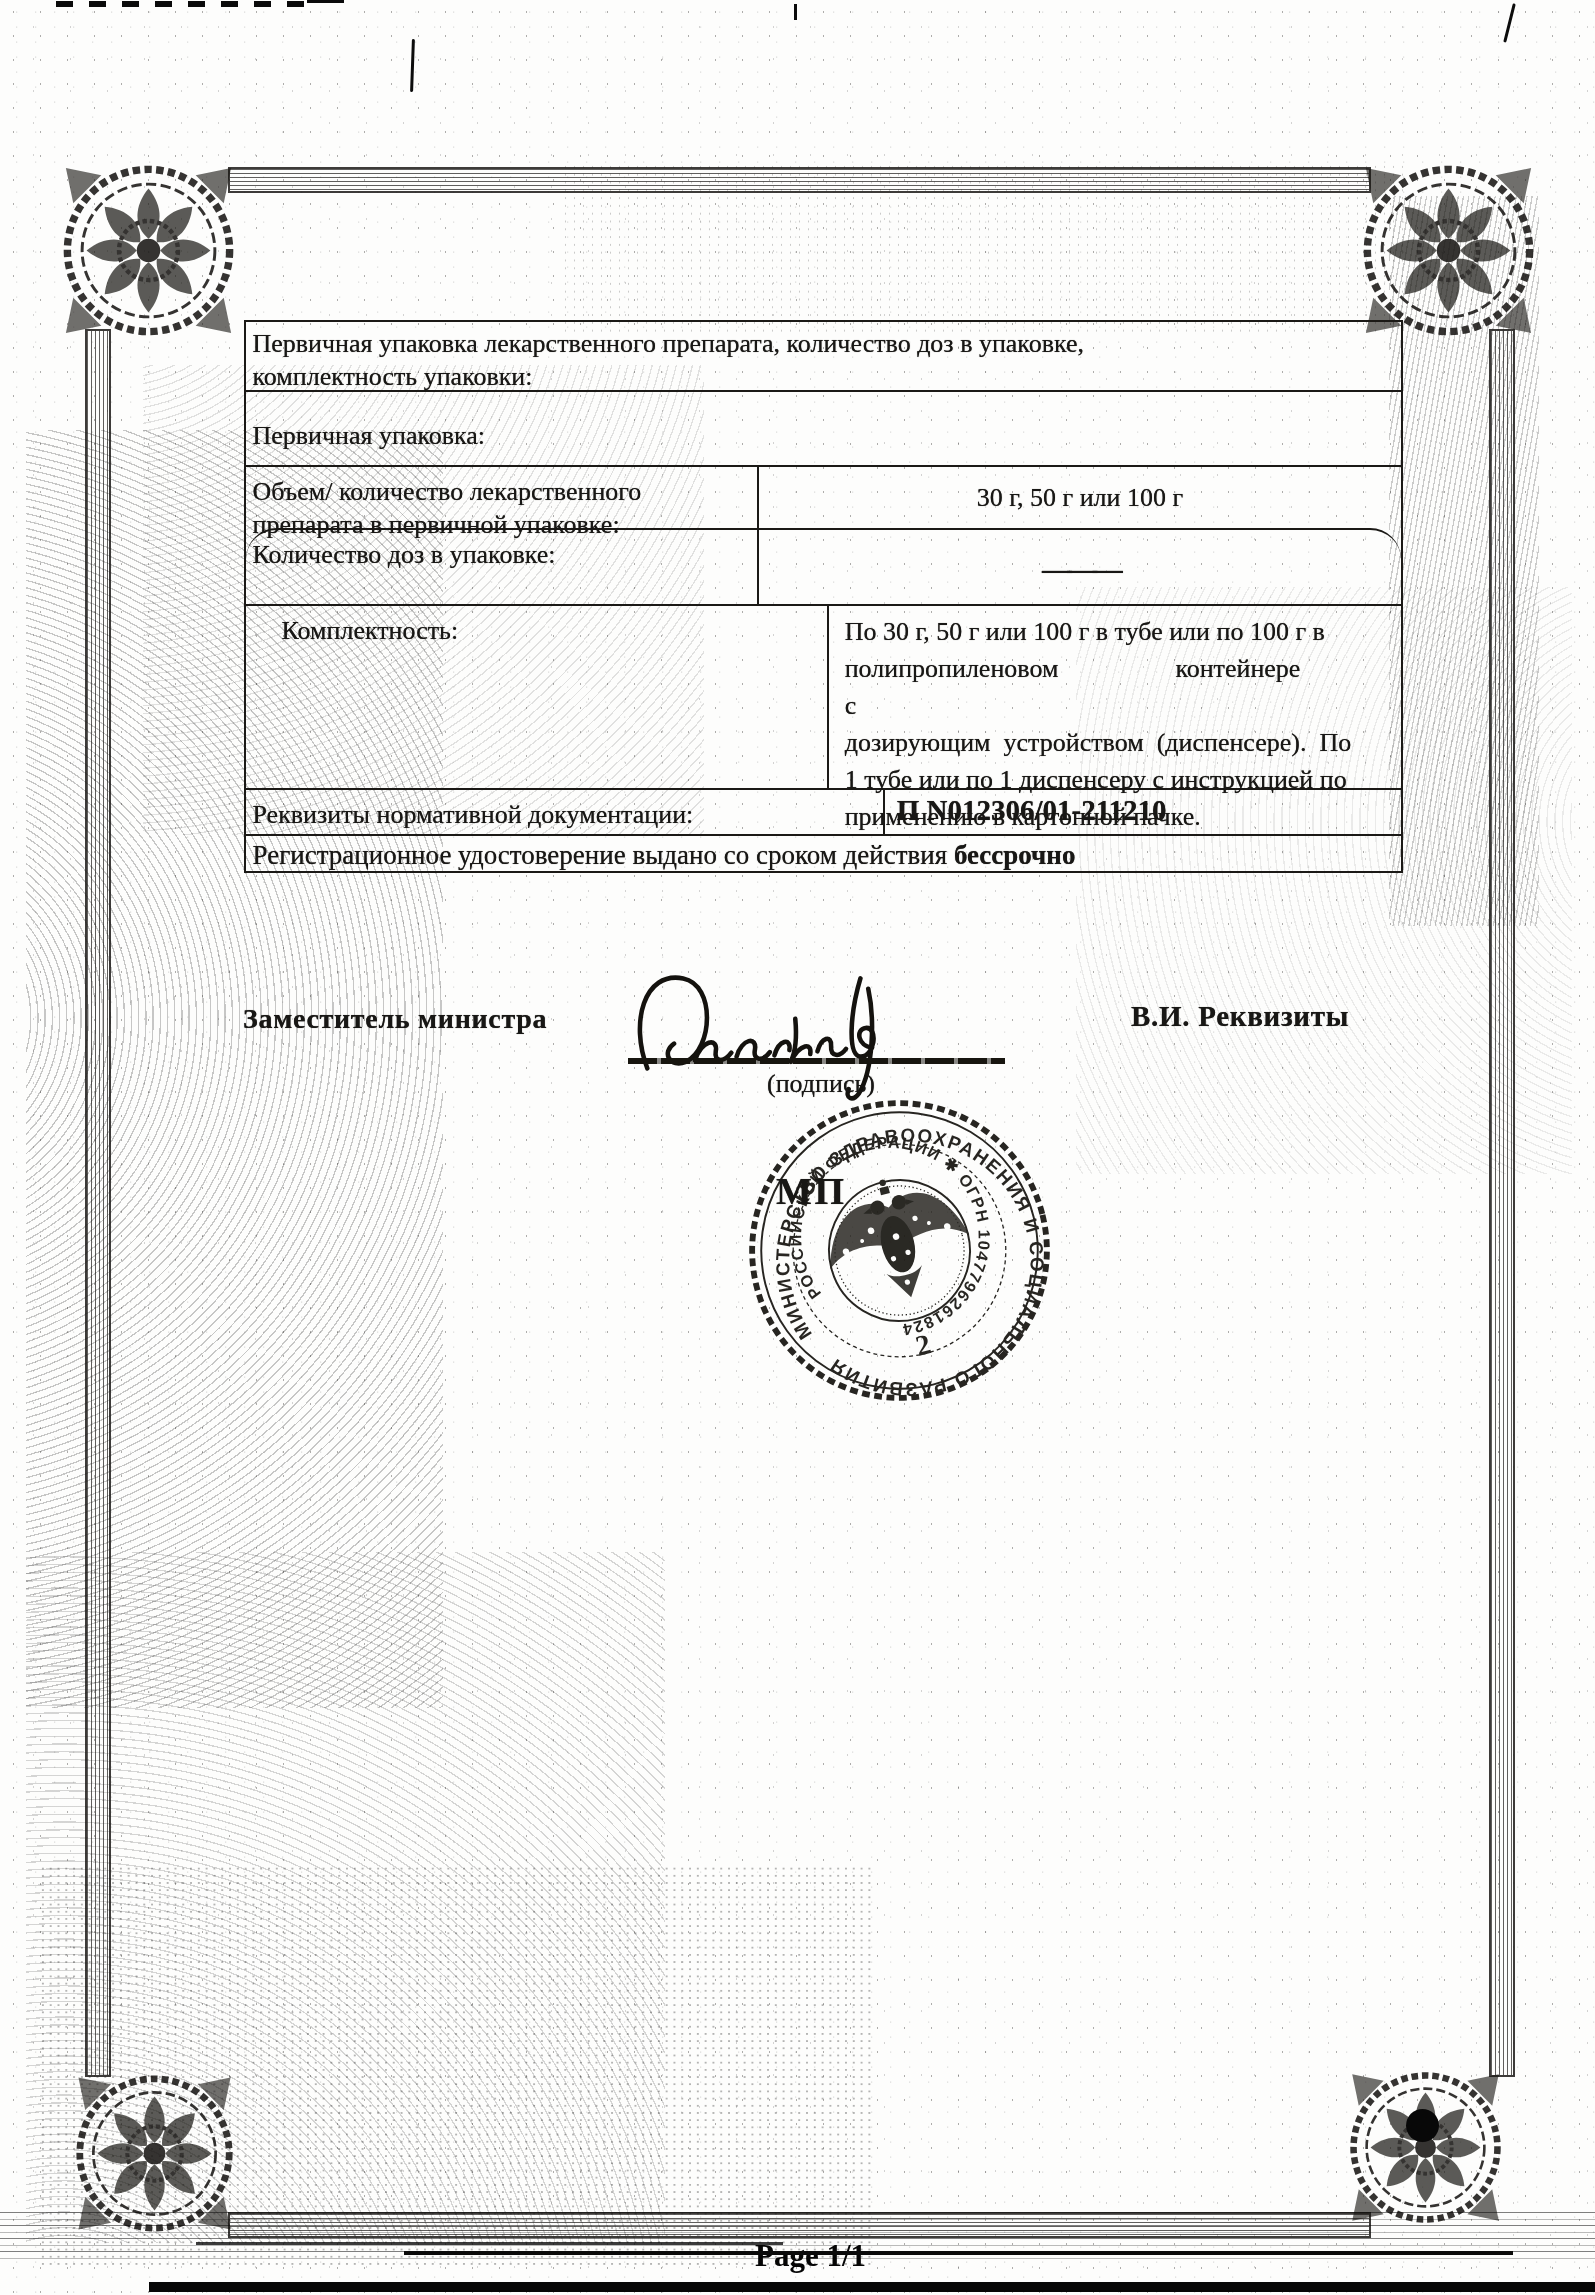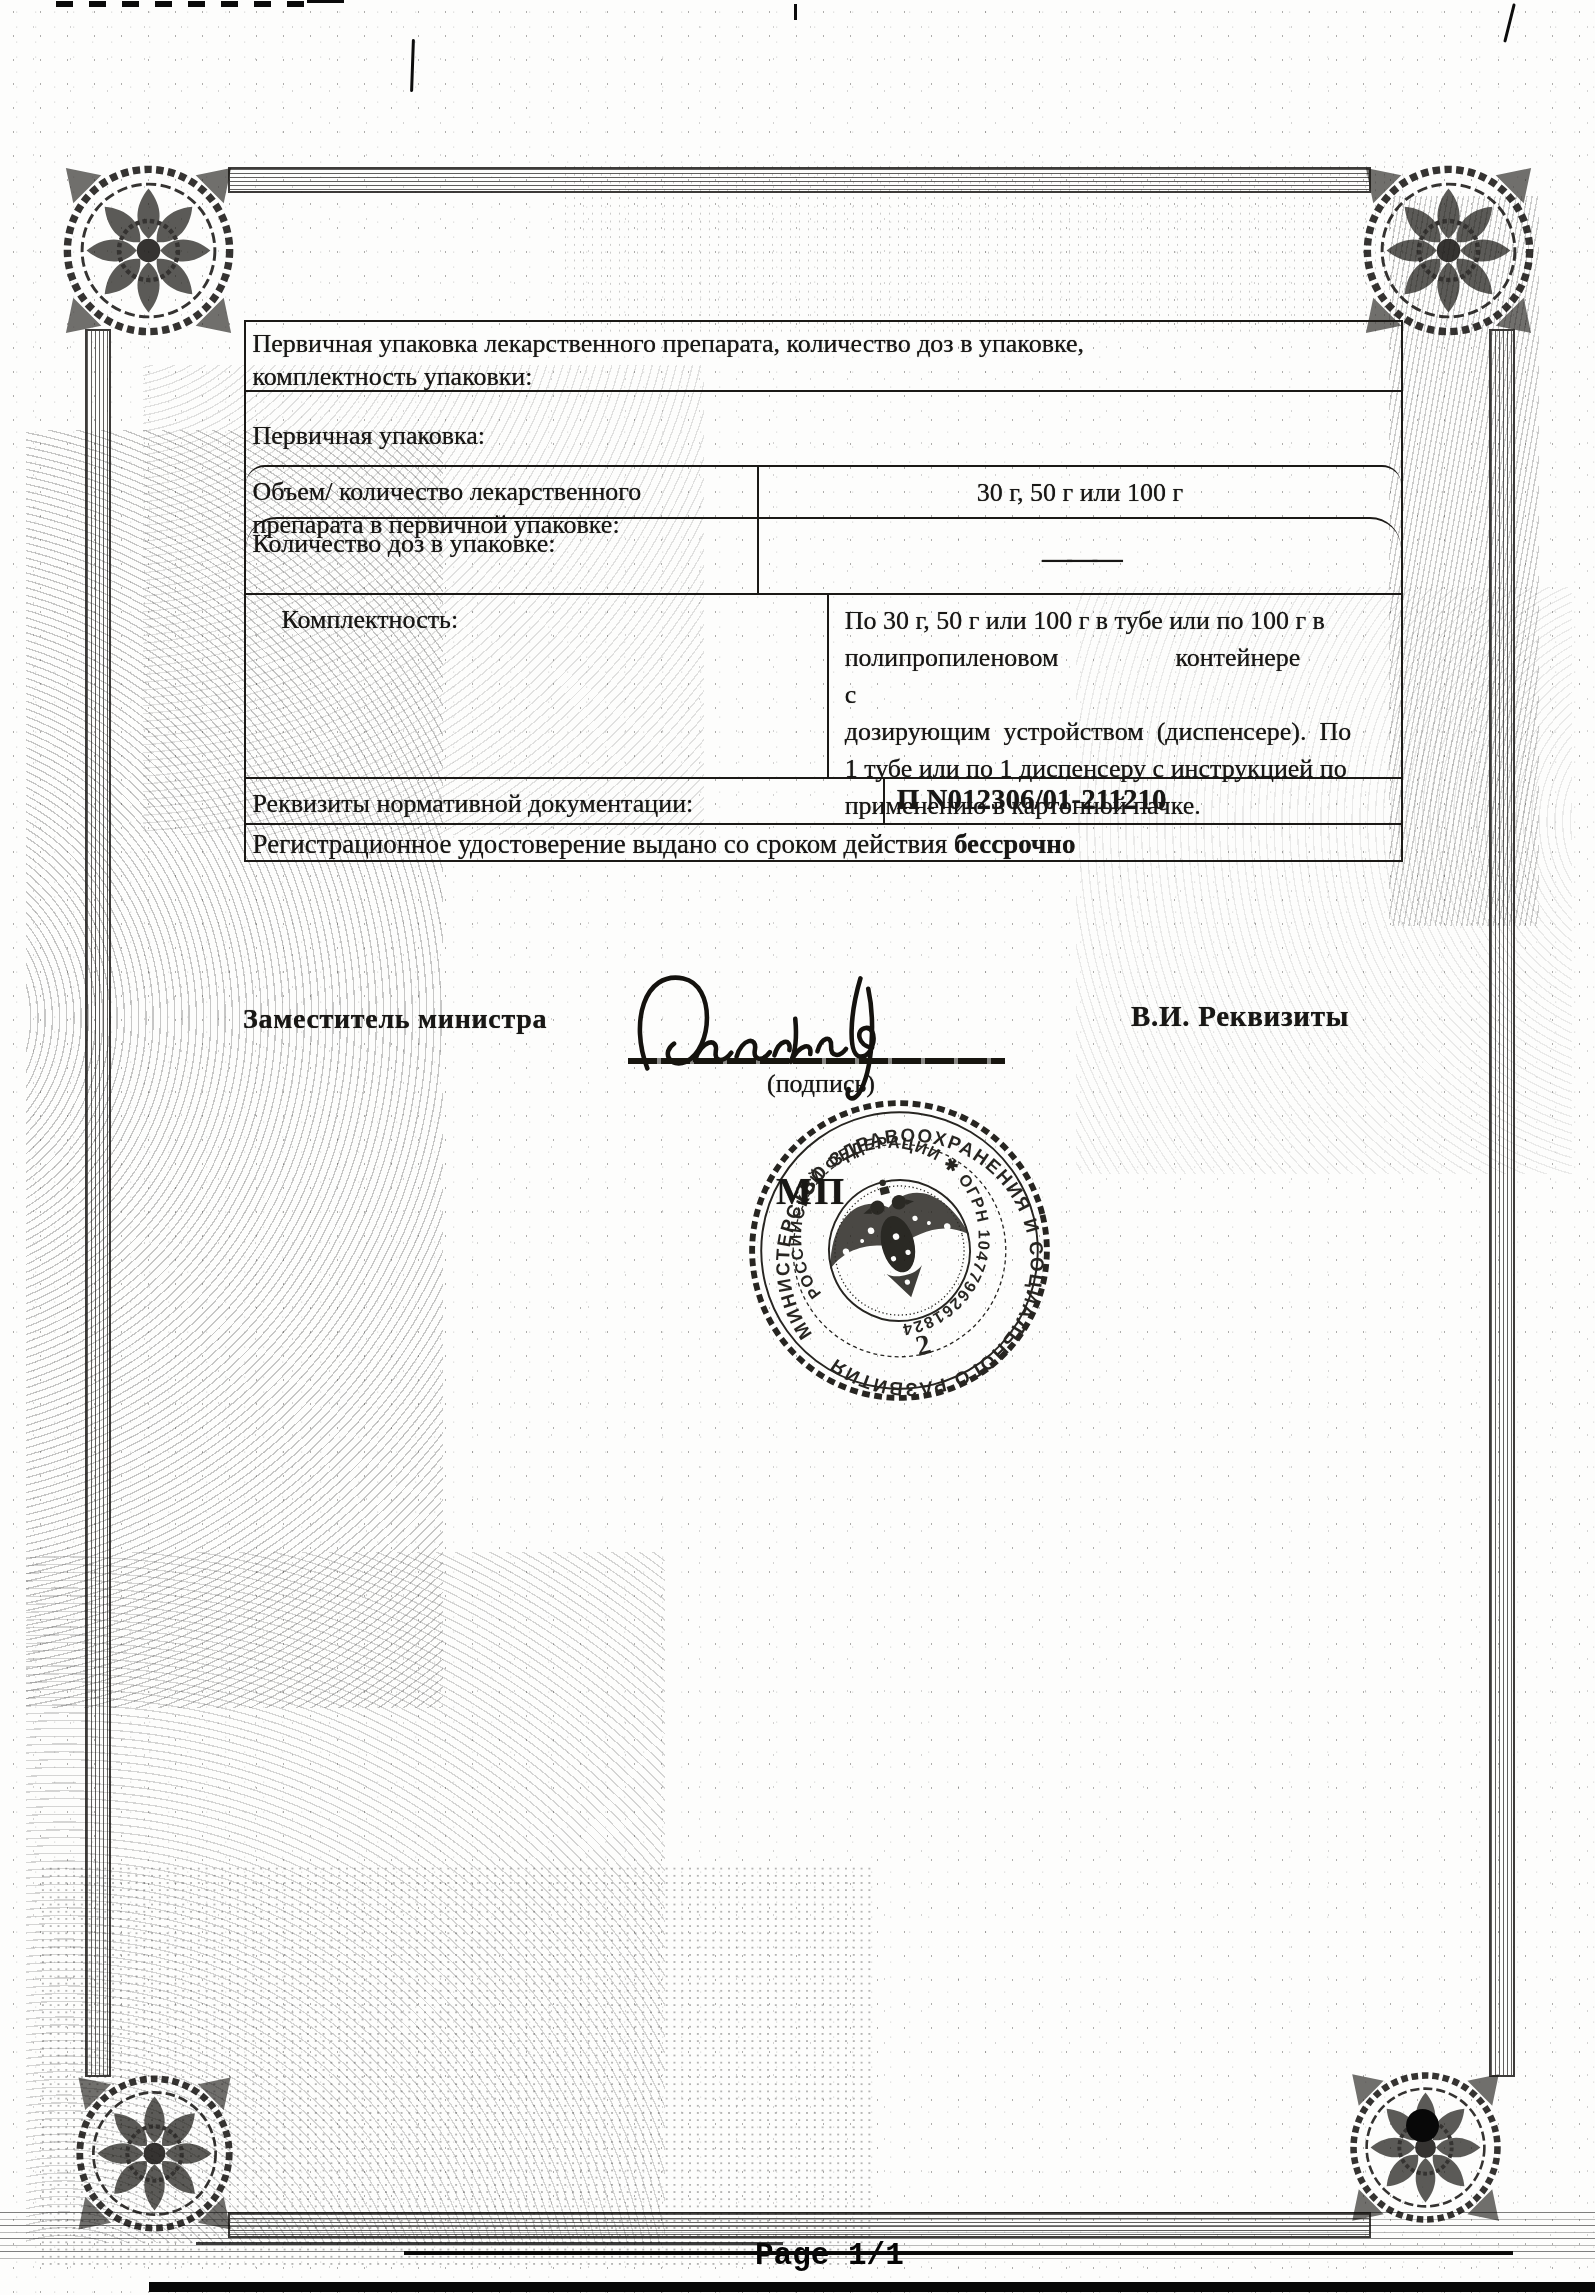--- a/index.html
+++ b/index.html
@@ -42,21 +42,21 @@
   .hdr{left:509px;top:282px;width:893px;font-size:29px;letter-spacing:0.3px;white-space:nowrap;}
   
   .tbl{left:244px;top:320px;width:1159px;border:2.6px solid #1b1916;font-size:26px;line-height:33px;}
   .trow{display:flex;border-top:2.6px solid #1b1916;}
   .trow:first-child{border-top:none;}
   .lab{width:511px;padding:7.8px 72px 0 6.5px;}
   .val{flex:1;border-left:2.6px solid #1b1916;}
   .full{padding:5.2px 10.4px 0 6.5px;}
   .r1{height:68px;}
   .r2{height:75px;}
-  .r3{height:52px;border-radius:19px;}
+  .r3{height:63px;}
   .r4{height:76px;border-radius:31px;}
   .r5{height:184px;padding-left:29px;}
   .r6{height:46px;}
   .r7{height:37px;}
   .r2 .lab{padding-top:27px;}
   .r2 .val{padding-top:5.2px;text-align:center;line-height:40px;}
   .r3 .val,.r4 .val{display:flex;align-items:center;justify-content:center;}
   .r4 .val{align-items:flex-start;padding-top:22px;}
   .r5 .val{padding:6.5px 9px 0 15.7px;line-height:37px;}
   .r6 .lab{width:637px;}
@@ -72,21 +72,21 @@
   .sigSvg{left:618px;top:951px;width:391px;height:163px;}
   .sigLine{left:628px;top:1058px;width:377px;height:5.9px;
     background:repeating-linear-gradient(90deg,#17150f 0 29px, rgba(23,21,15,.5) 29px 33px);}
   .sigCap{left:736px;top:1069px;width:170px;text-align:center;font-size:26px;}
   .mp{left:776px;top:1169px;font-size:38px;font-weight:700;letter-spacing:2.6px;z-index:5;}
   
   .seal{left:743px;top:1094px;width:313px;height:313px;transform:rotate(-14deg);opacity:.93;z-index:4;}
   
   .streaks{left:0;top:2212px;width:1596px;height:48px;opacity:.6;
     background:repeating-linear-gradient(180deg, rgba(5,5,5,.85) 0 1.3px, transparent 1.3px 7.2px, rgba(5,5,5,.45) 7.2px 8.5px, transparent 8.5px 13px);}
-  .pageLabel{left:755px;top:2238px;font-family:Liberation Mono, monospace;font-size:31px;font-weight:700;color:#050505;z-index:6;}
+  .pageLabel{left:755px;top:2238px;font-family:Liberation Serif, serif;font-size:31px;font-weight:700;color:#050505;z-index:6;}
   .strike1{left:404px;top:2251px;width:1109px;height:3.9px;background:#0a0a0a;z-index:7;}
   .strike2{left:196px;top:2242px;width:587px;height:2.6px;background:rgba(10,10,10,.8);z-index:7;}
   .bottomBar{left:149px;top:2282px;width:1447px;height:9.8px;background:#070707;}
   
   .dashesTL{left:56px;top:1.3px;width:254px;height:5.9px;
     background:repeating-linear-gradient(90deg,#0a0a0a 0 17px, transparent 17px 33px);}
   .tickTL2{left:307px;top:0;width:37px;height:3.3px;background:#0a0a0a;}
   .strokeV{left:411px;top:39px;width:3.3px;height:53px;background:#0c0c0c;transform:rotate(2deg);border-radius:2px;}
   .tickMid{left:794px;top:3.9px;width:2.6px;height:15.7px;background:#0c0c0c;}
   .slashTR{left:1508px;top:2.6px;width:3.3px;height:40px;background:#0c0c0c;transform:rotate(14deg);border-radius:2px;}

